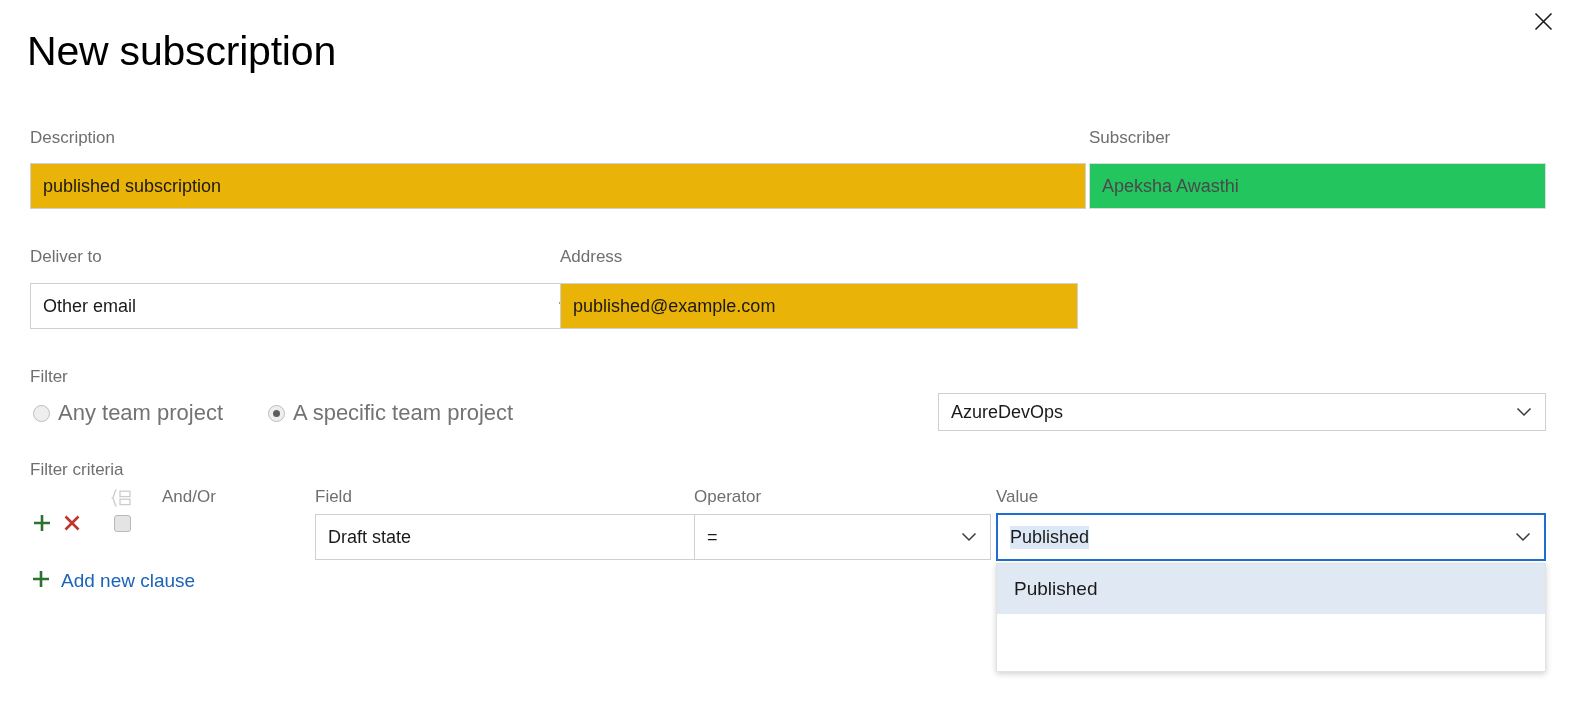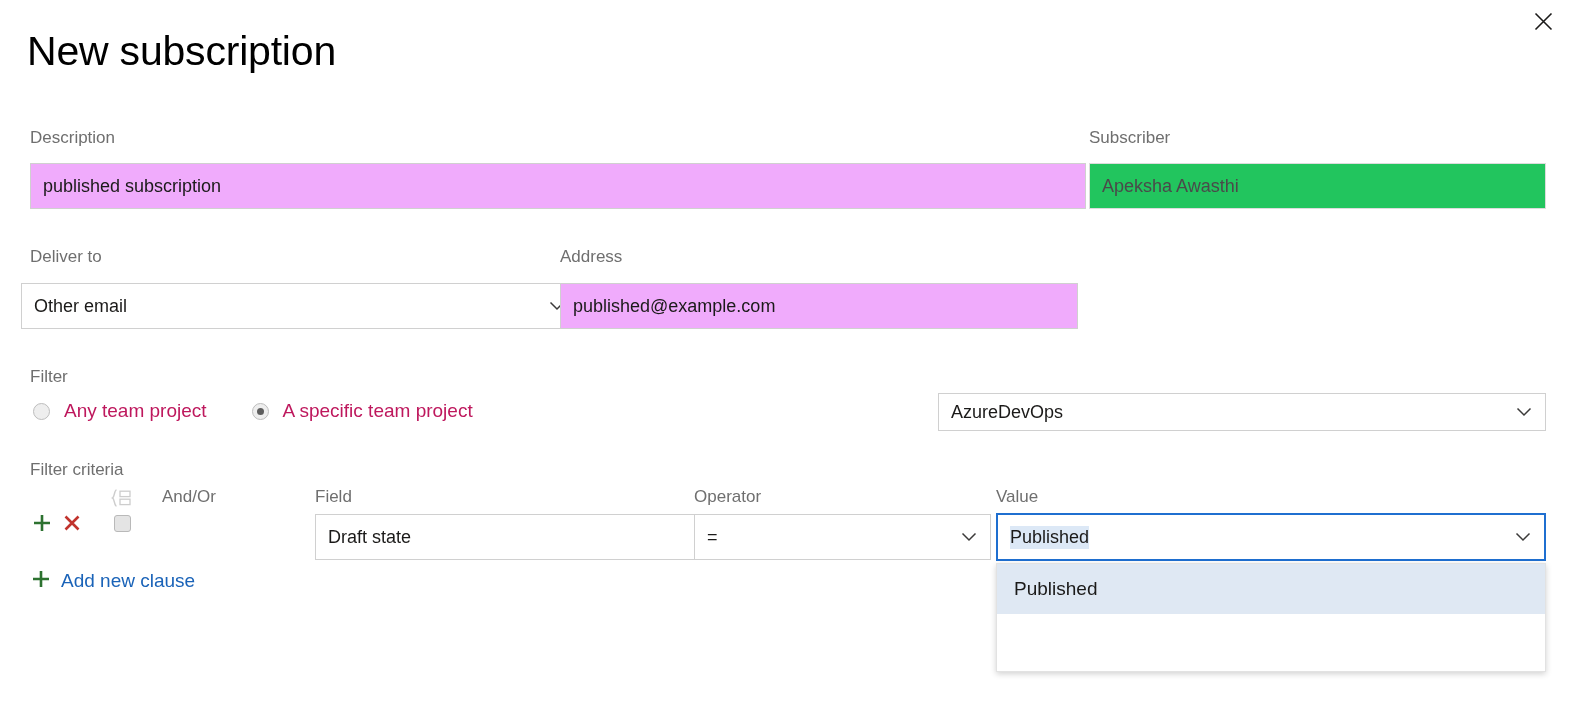--- a/index.html
+++ b/index.html
@@ -51,21 +51,21 @@
     font-size: 17px;
     color: #6f6f6f;
     font-weight: 400;
     line-height: 1;
   }
 
   
   .text-input {
     box-sizing: border-box;
     border: 1px solid #d0d0d0;
-    background: #f0abfc;
+    background: #eab308;
     font-family: "Liberation Sans", sans-serif;
     font-size: 18px;
     color: #1b1a19;
     padding: 0 12px;
     outline: none;
   }
   .text-input.readonly {
     background: #22c55e;
     border-color: #dcdcdc;
     color: #4a4a4a;
@@ -156,23 +156,23 @@
     left: 50%;
     top: 50%;
     width: 7px;
     height: 7px;
     margin-left: -3.5px;
     margin-top: -3.5px;
     border-radius: 50%;
     background: #5d5d5d;
   }
   .radio-label {
-    font-size: 19px;
-    color: #be185d;
-    margin-left: 14px;
+    font-size: 22px;
+    color: #737373;
+    margin-left: 8px;
     white-space: nowrap;
   }
 
   
   .crit-header {
     position: absolute;
     font-size: 17px;
     color: #6f6f6f;
   }
   .icon-btn {
@@ -220,21 +220,21 @@
 
 <div class="page-title">New subscription</div>
 
 <div class="field-label" style="position:absolute;left:30px;top:129px;">Description</div>
 <input class="text-input" type="text" style="position: absolute; left: 30px; top: 163px; width: 1056px; height: 46px;" value="published subscription">
 
 <div class="field-label" style="position:absolute;left:1089px;top:129px;">Subscriber</div>
 <input class="text-input readonly" type="text" readonly="" style="position: absolute; left: 1089px; top: 163px; width: 457px; height: 46px;" value="Apeksha Awasthi">
 
 <div class="field-label" style="position:absolute;left:30px;top:248px;">Deliver to</div>
-<div class="combo" style="position:absolute;left:21px;top:283px;width:558px;height:46px;gap:16px;">
+<div class="combo" style="position:absolute;left:30px;top:283px;width:558px;height:46px;gap:16px;">
   <span class="combo-text">Other email</span>
   <span class="chev">
     <svg width="20" height="20" viewBox="0 0 20 20">
       <path d="M3.5 6.5 L10 13 L16.5 6.5" stroke="#3b3a39" stroke-width="1.5" fill="none"></path>
     </svg>
   </span>
 </div>
 
 <div class="field-label" style="position:absolute;left:560px;top:248px;">Address</div>
 <input class="text-input" type="text" style="position: absolute; left: 560px; top: 283px; width: 518px; height: 46px;" value="published@example.com">

